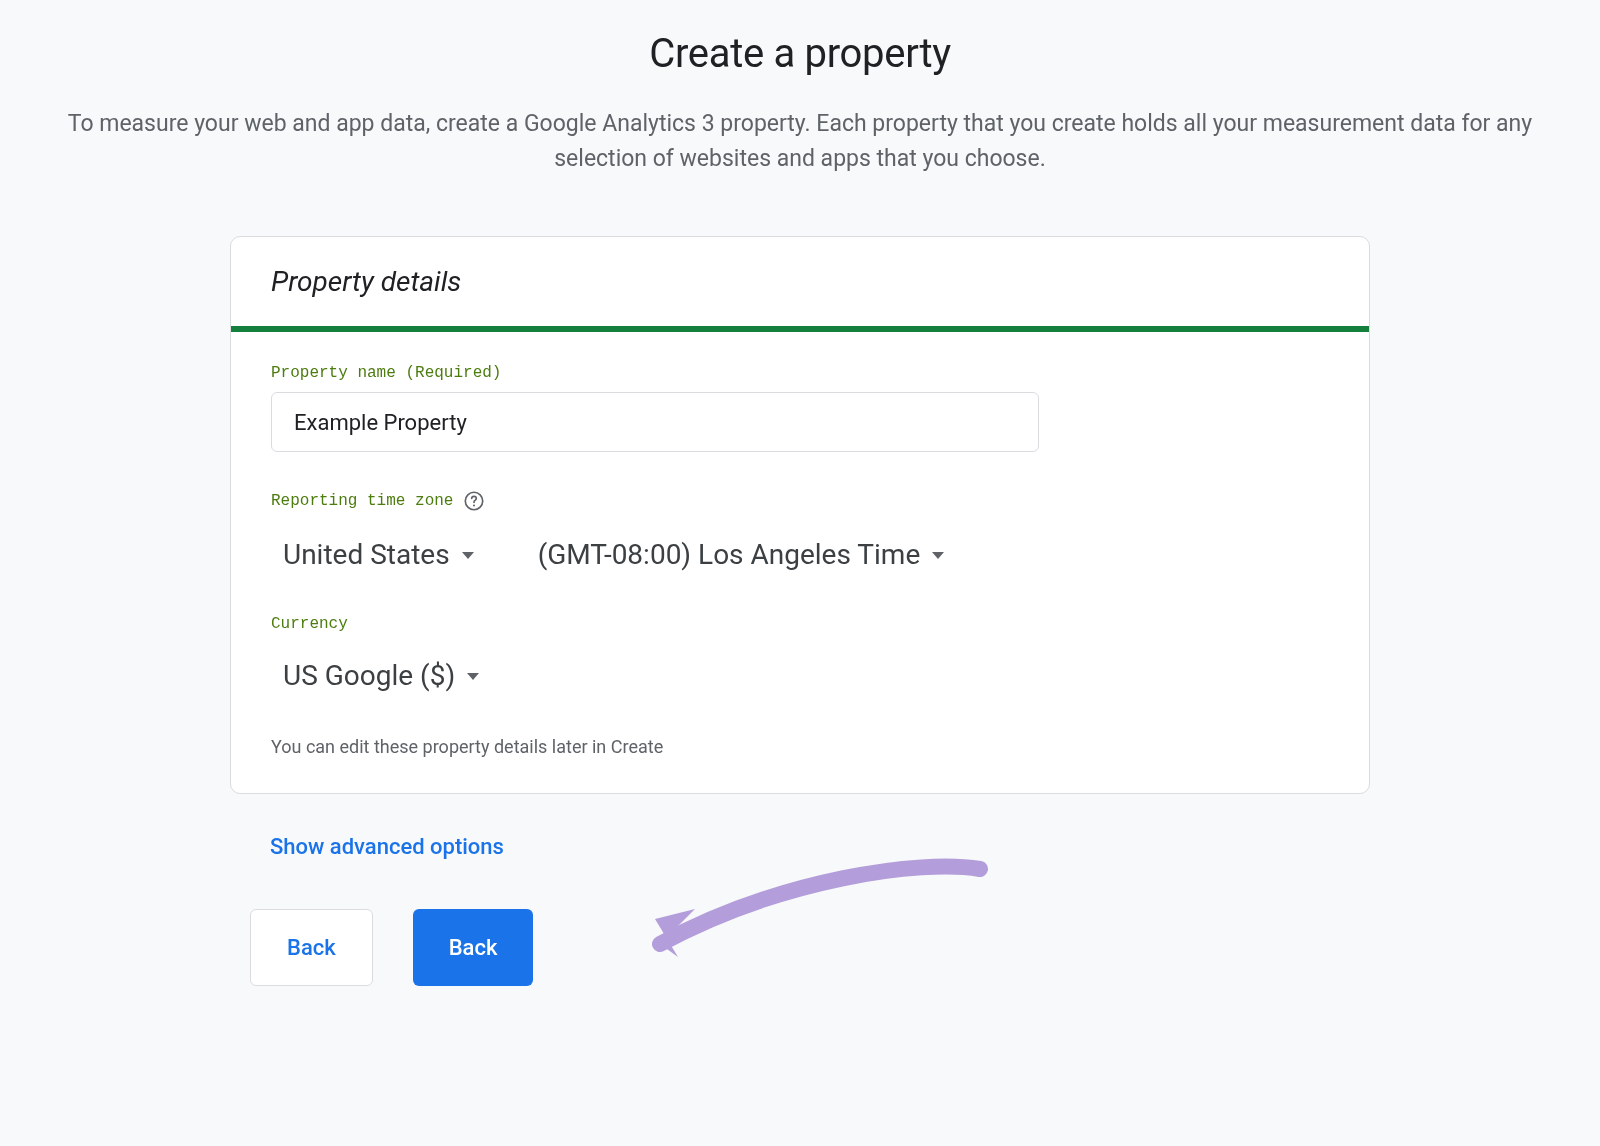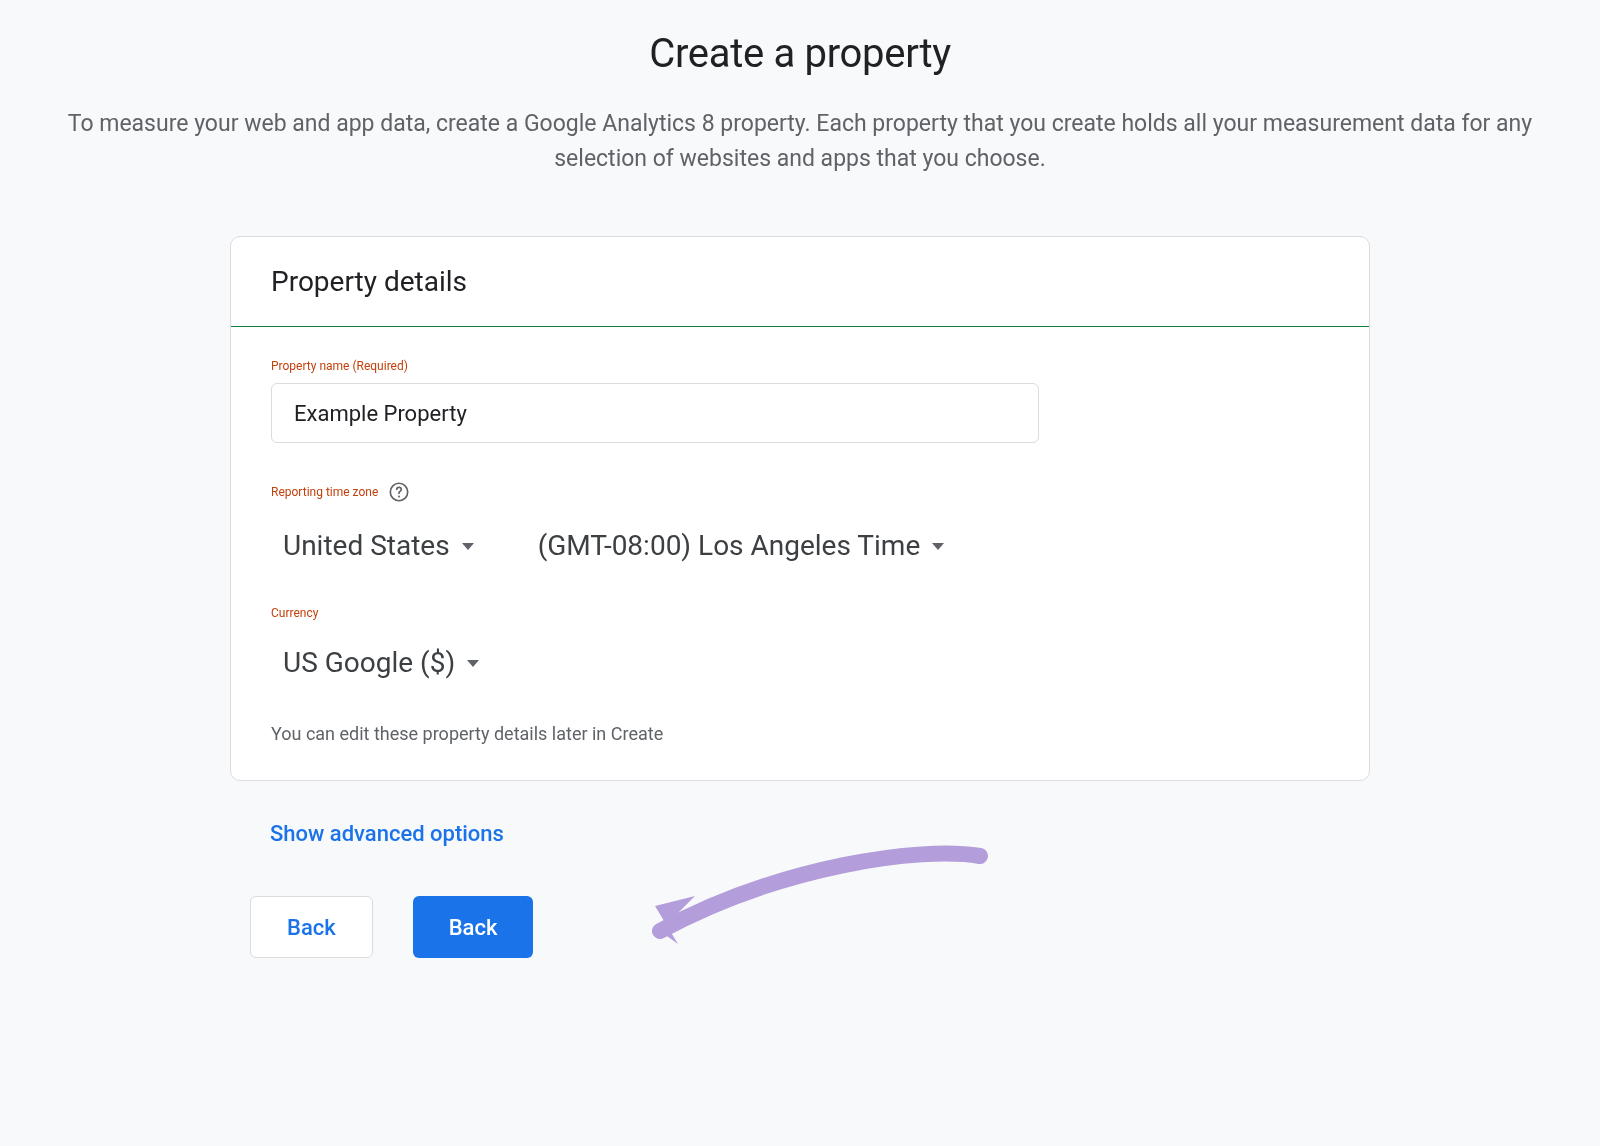--- a/index.html
+++ b/index.html
@@ -34,37 +34,39 @@
     }
     .card {
       background: #fff;
       border: 1px solid #dadce0;
       border-radius: 10px;
       width: 1140px;
       margin: 0 auto;
     }
     .card-header {
       padding: 28px 40px;
-      border-bottom: 1px solid #15803d;
+      border-bottom: 6px solid #15803d;
+      font-style: italic;
     }
     .card-header-title {
       font-size: 28px;
       font-weight: 400;
       color: #202124;
     }
     .card-body {
       padding: 32px 40px 36px 40px;
     }
     .field-label {
-      font-size: 12px;
-      color: #c2410c;
+      font-size: 16px;
+      color: #4d7c0f;
       margin-bottom: 10px;
       display: flex;
       align-items: center;
       gap: 10px;
+      font-family: Liberation Mono, monospace;
     }
     .text-input {
       width: 768px;
       height: 60px;
       border: 1px solid #dadce0;
       border-radius: 6px;
       padding: 0 22px;
       font-size: 22px;
       color: #202124;
       background: #fff;
@@ -127,21 +129,21 @@
     }
     .button-row {
       display: flex;
       gap: 40px;
       margin-top: 50px;
       margin-left: 10px;
       align-items: center;
       position: relative;
     }
     .btn {
-      height: 62px;
+      height: 77px;
       padding: 0 36px;
       border-radius: 6px;
       font-size: 22px;
       font-weight: 500;
       cursor: pointer;
       display: inline-flex;
       align-items: center;
       justify-content: center;
       font-family: inherit;
     }
@@ -159,21 +161,21 @@
       position: absolute;
       left: 350px;
       top: -60px;
       pointer-events: none;
     }
   </style>
 </head>
 <body>
 
 <h1 class="page-title">Create a property</h1>
-<p class="page-subtitle">To measure your web and app data, create a Google Analytics 8 property. Each property that you create holds all your measurement data for any selection of websites and apps that you choose.</p>
+<p class="page-subtitle">To measure your web and app data, create a Google Analytics 3 property. Each property that you create holds all your measurement data for any selection of websites and apps that you choose.</p>
 
 <div class="card">
   <div class="card-header">
     <div class="card-header-title">Property details</div>
   </div>
   <div class="card-body">
 
     <div class="field-group">
       <div class="field-label">Property name (Required)</div>
       <input type="text" class="text-input" value="Example Property" style="">

